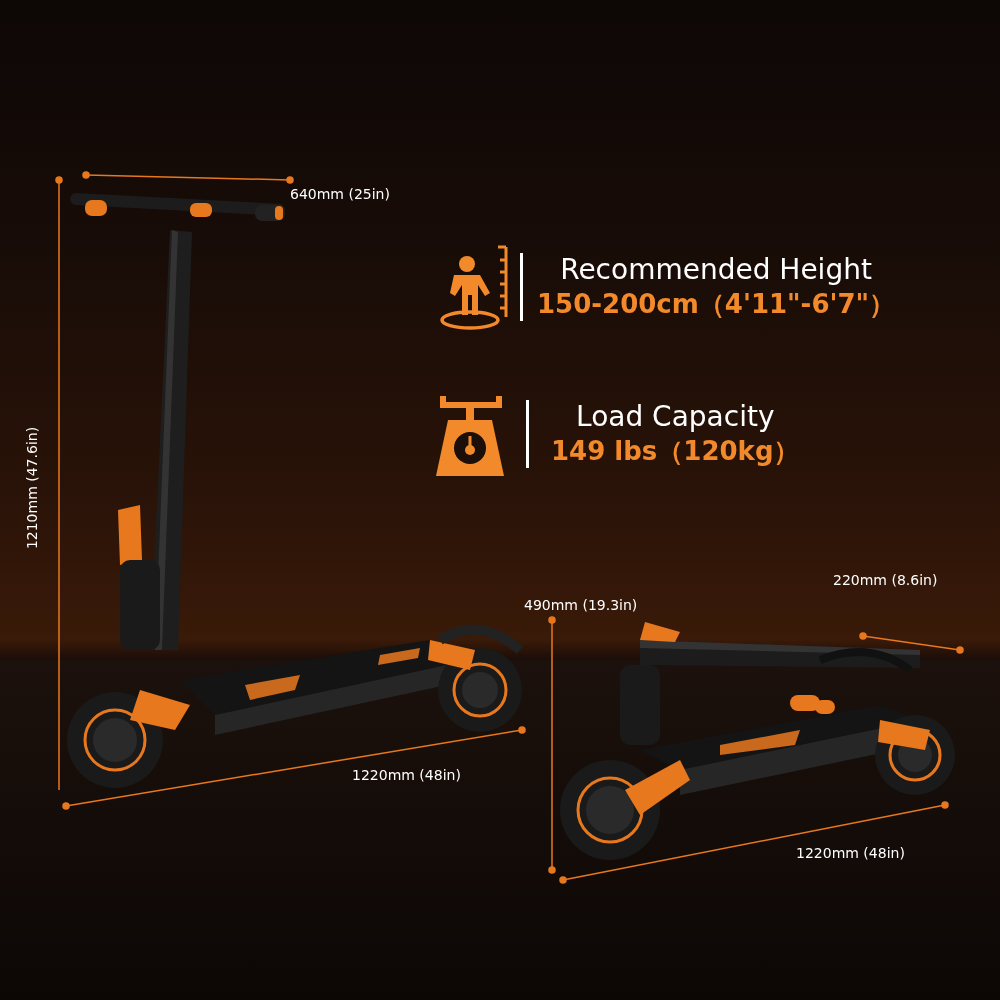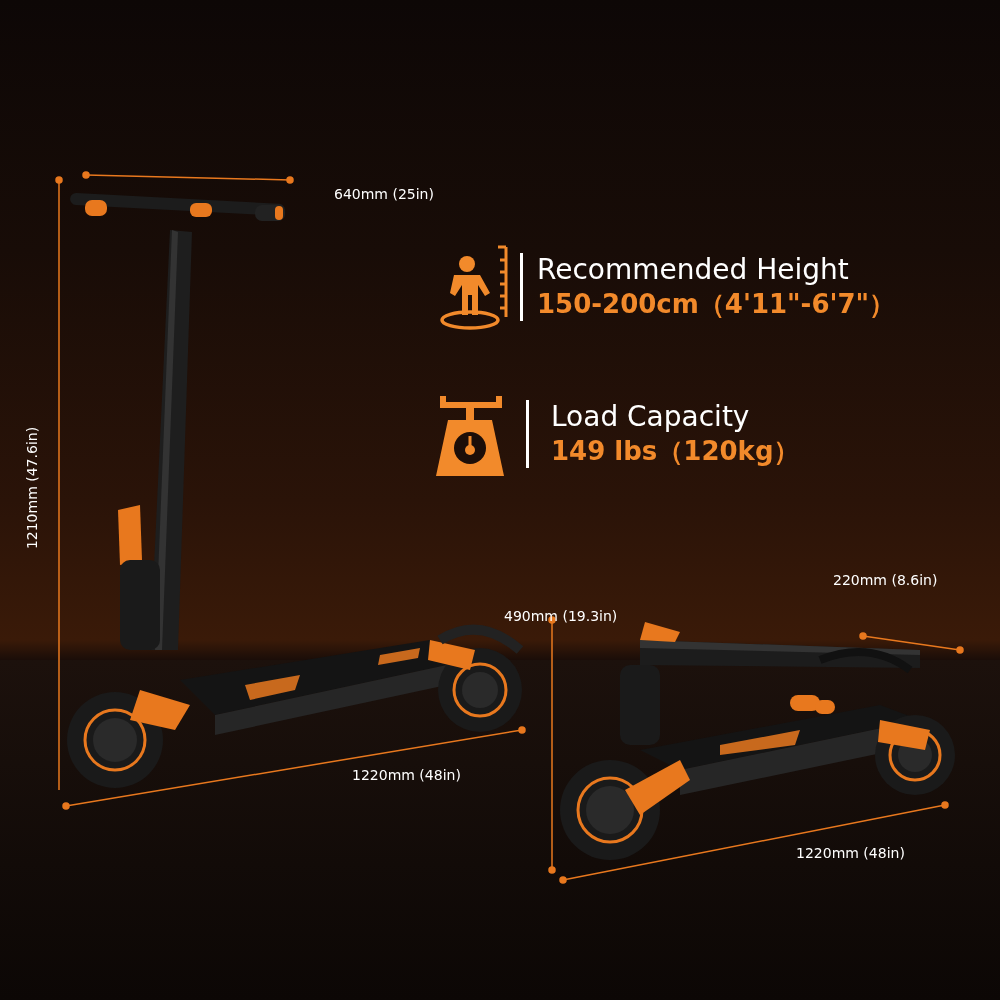--- a/index.html
+++ b/index.html
@@ -6,21 +6,21 @@
   body {
     width:1000px; height:1000px; overflow:hidden; position:relative;
     font-family: "DejaVu Sans", sans-serif;
     background: linear-gradient(180deg, #0d0706 0%, #180c07 25%, #2a1308 50%, #3a1a08 64%, #1a0d08 66%, #140b08 80%, #0f0806 100%);
   }
   .floor {
     position:absolute; left:0; top:660px; width:1000px; height:340px;
     background: linear-gradient(180deg, #1c110c 0%, #120b08 60%, #0c0705 100%);
   }
   .dim-text { position:absolute; color:#fff; font-size:14px; white-space:nowrap; }
-  .spec { position:absolute; display:flex; align-items:center; }
+  .spec { position:absolute; display:flex; align-items:center;text-align:center; }
   .spec .sep { width:3px; background:#fff; margin:0 14px 0 12px; }
   .spec .label { color:#fff; font-size:28px; line-height:34px; }
   .spec .value { color:#f28a2b; font-size:26px; font-weight:bold; line-height:34px; }
   svg.overlay { position:absolute; left:0; top:0; }
   .vtext { position:absolute; left:-48px; top:480px; transform:rotate(-90deg); transform-origin:center; color:#fff; font-size:14px; white-space:nowrap; width:160px; text-align:center; }
 </style>
 </head>
 <body>
 
 <div class="floor"></div>
@@ -100,24 +100,24 @@
     <circle cx="610" cy="810" r="24" fill="#2a2a2a"></circle>
     <polygon points="625,790 680,760 690,780 640,815" fill="#e8781e"></polygon>
 
     <circle cx="915" cy="755" r="40" fill="#1a1a1a"></circle>
     <circle cx="915" cy="755" r="25" fill="none" stroke="#e8781e" stroke-width="3"></circle>
     <circle cx="915" cy="755" r="17" fill="#2a2a2a"></circle>
     <polygon points="880,720 930,730 925,750 878,742" fill="#e8781e"></polygon>
   </g>
 </svg>
 
-<div class="dim-text" style="left:290px; top:186px;margin-left:44px;">640mm (25in)</div>
+<div class="dim-text" style="left:290px; top:186px;">640mm (25in)</div>
 <div class="vtext">1210mm (47.6in)</div>
 <div class="dim-text" style="left:352px; top:767px;">1220mm (48in)</div>
-<div class="dim-text" style="left:504px; top:597px;margin-top:11px;">490mm (19.3in)</div>
+<div class="dim-text" style="left:524px; top:597px;">490mm (19.3in)</div>
 <div class="dim-text" style="left:833px; top:572px;">220mm (8.6in)</div>
 <div class="dim-text" style="left:796px; top:845px;">1220mm (48in)</div>
 
 <div class="spec" style="left:432px; top:242px;">
   <svg width="76" height="90" viewBox="0 0 76 90">
     <g fill="#f28a2b" stroke="#f28a2b">
       <circle cx="35" cy="22" r="8" stroke="none"></circle>
       <path d="M22 33 h26 l10 18 -5 3 -7 -11 v30 h-6 v-20 h-4 v20 h-6 v-30 l-7 11 -5 -3 z" stroke="none"></path>
       <ellipse cx="38" cy="78" rx="28" ry="8" fill="none" stroke-width="3.5"></ellipse>
       <path d="M66 5 h8 M74 5 v70" fill="none" stroke-width="3"></path>

